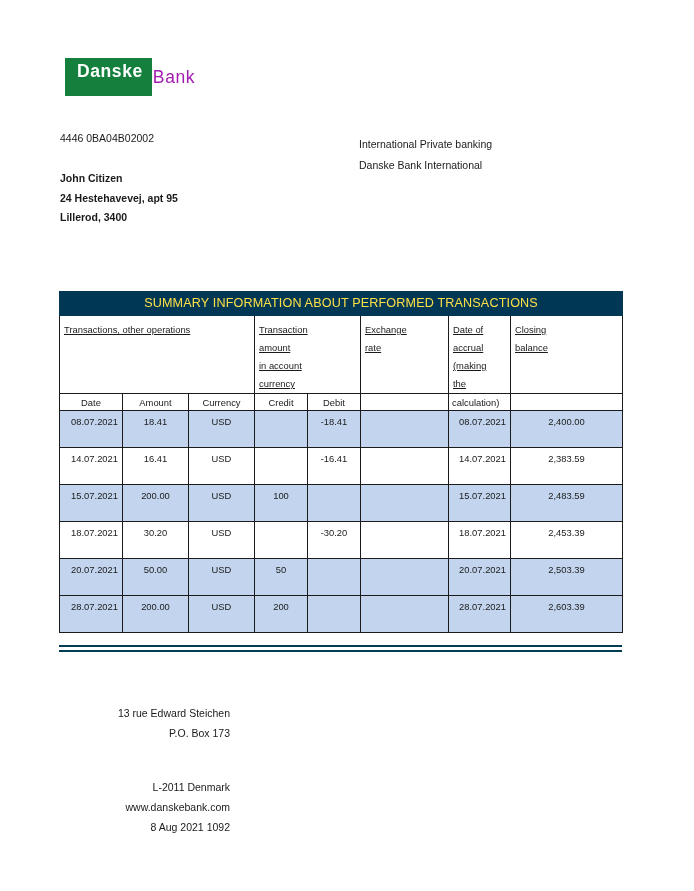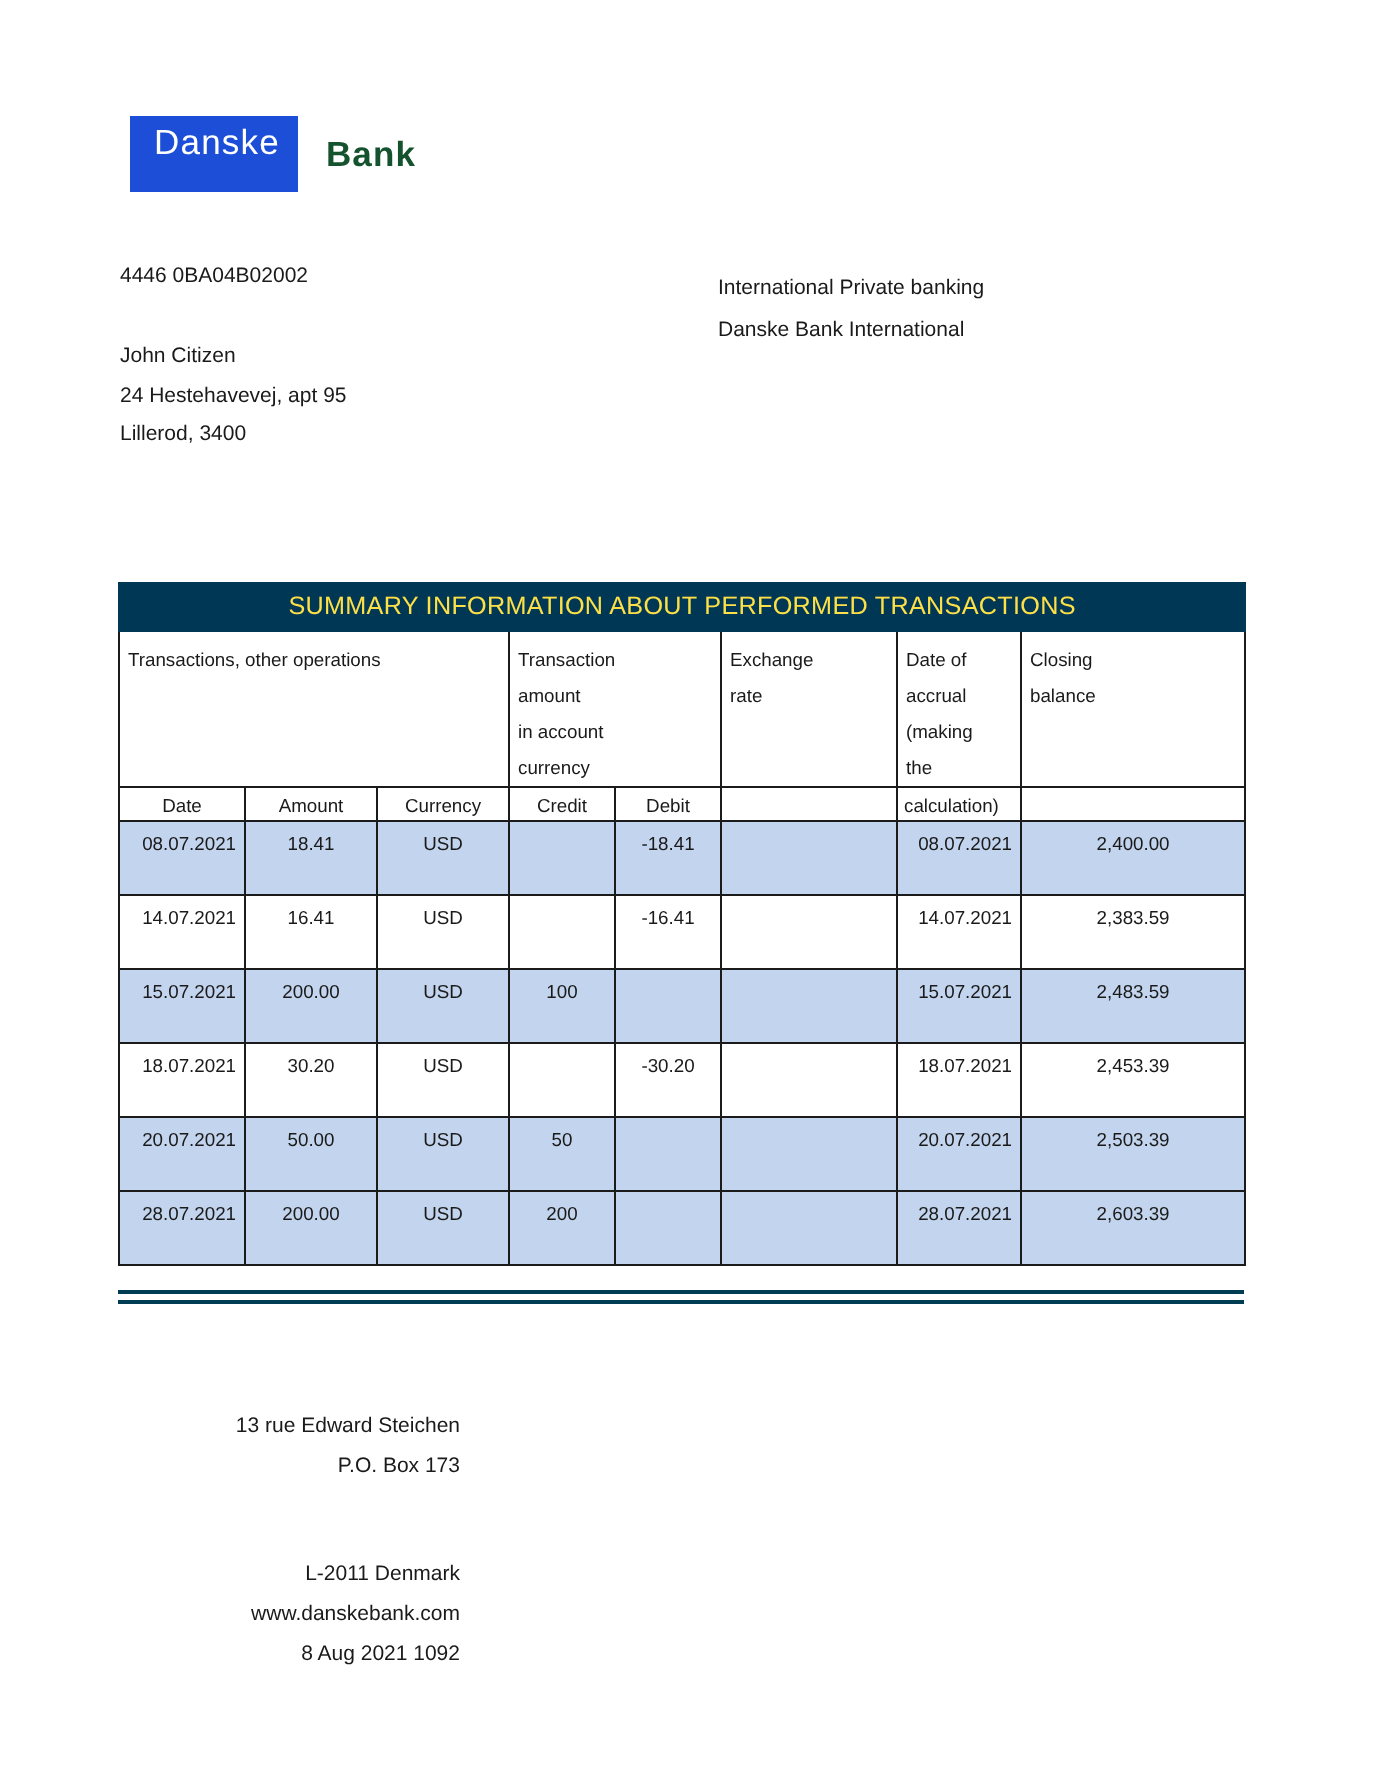--- a/index.html
+++ b/index.html
@@ -23,52 +23,52 @@
 
   
   .logo-wrap {
     position: absolute;
     left: 65px;
     top: 58px;
     display: flex;
     align-items: center;
   }
   .logo-box {
-    background: #1d4ed8;
+    background: #15803d;
     color: #ffffff;
+    font-size: 17.5px;
+    font-weight: bold;
+    letter-spacing: 0.6px;
+    padding: 4px 9px 16px 12px;
+    line-height: 1.05;
+  }
+  .logo-word {
+    color: #a21caf;
     font-size: 17.5px;
     font-weight: normal;
     letter-spacing: 0.6px;
-    padding: 4px 9px 16px 12px;
-    line-height: 1.05;
-  }
-  .logo-word {
-    color: #14532d;
-    font-size: 17.5px;
-    font-weight: bold;
-    letter-spacing: 0.6px;
-    padding-left: 14px;
+    padding-left: 1px;
     line-height: 1.05;
   }
 
   
   .acct-no {
     position: absolute;
     left: 60px;
     top: 132px;
     font-size: 10.5px;
   }
   .addressee {
     position: absolute;
     left: 60px;
     top: 169px;
     font-size: 10.5px;
     line-height: 19.5px;
   }
-  .addressee div { white-space: nowrap; }
+  .addressee div { white-space: nowrap; font-weight: bold; }
 
   .bank-dept {
     position: absolute;
     left: 359px;
     top: 134px;
     font-size: 10.5px;
     line-height: 21px;
   }
   .bank-dept div { white-space: nowrap; }
 
@@ -100,20 +100,21 @@
     padding: 4px 0 5px 0 !important;
     letter-spacing: 0.15px;
     border: 1px solid #003755 !important;
   }
   .hdr-cell {
     height: 76px;
     padding: 5px 4px 0 4px !important;
     line-height: 18px;
     text-align: left;
     background: #ffffff;
+    text-decoration: underline;
   }
   .sub-hdr {
     height: 17px;
     text-align: center;
     padding: 1px 3px 0 3px !important;
     line-height: 15px;
     background: #ffffff;
     vertical-align: middle;
   }
   .sub-hdr-left {

